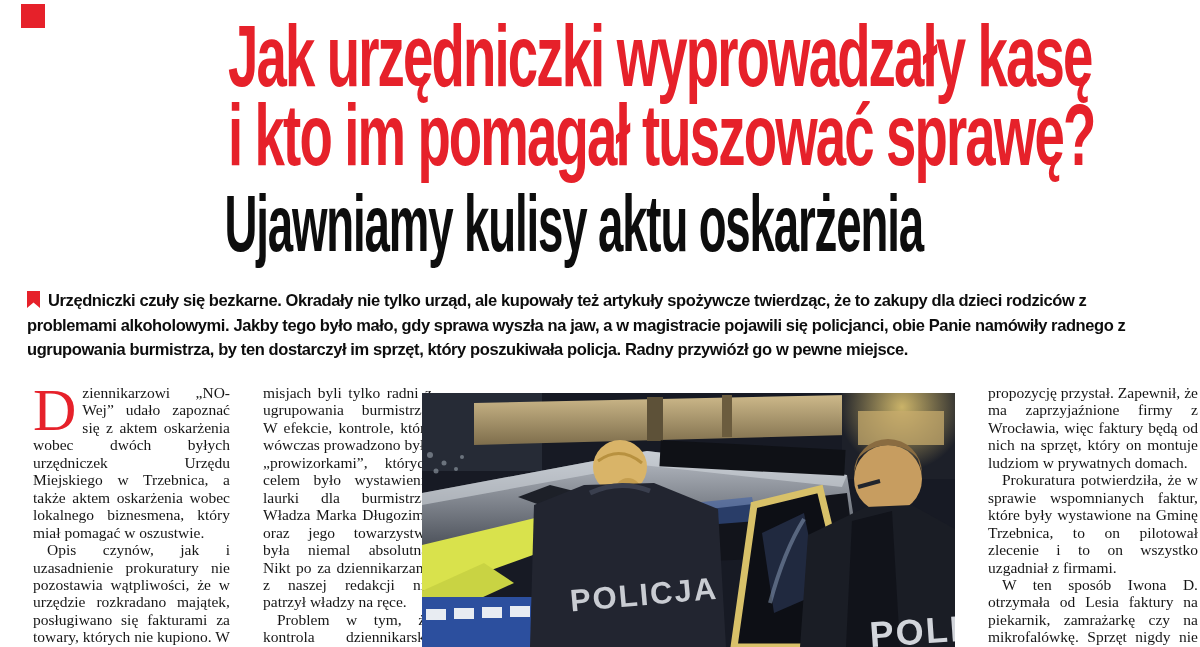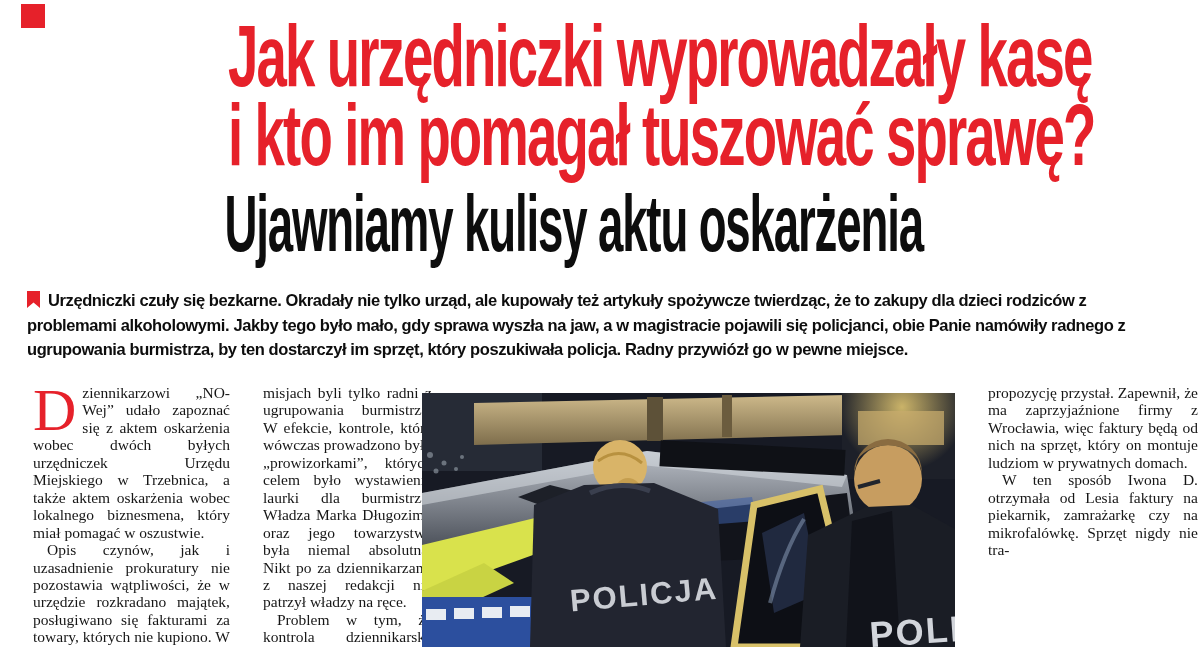--- a/index.html
+++ b/index.html
@@ -137,14 +137,15 @@
     <path d="M432,80 a34,34 0 0 1 68,0 l-4,-14 a34,26 0 0 0 -60,0 z" fill="#8a6c41"></path>
     <line x1="436" y1="94" x2="458" y2="88" stroke="#20242c" stroke-width="4"></line>
     <polygon points="386,142 444,114 490,112 533,136 533,254 378,254" fill="#1a1d25"></polygon>
     <polygon points="430,128 470,118 478,254 424,254" fill="#11131a"></polygon>
     <text x="448" y="252" font-family="Liberation Sans, sans-serif" font-weight="bold" font-size="36" fill="#d2d5db" transform="rotate(-4 480 245)" letter-spacing="2">POLICJA</text>
   </svg>
 </div>
 
 <div class="col" id="col4">
   <p>propozycję przystał. Zapewnił, że ma zaprzyjaźnione firmy z Wrocławia, więc faktury będą od nich na sprzęt, który on montuje ludziom w prywatnych domach.</p>
+  <p class="indent">Prokuratura potwierdziła, że w sprawie wspomnianych faktur, które były wystawione na Gminę Trzebnica, to on pilotował zlecenie i to on wszystko uzgadniał z firmami.</p>
   <p class="indent">W ten sposób Iwona D. otrzymała od Lesia faktury na piekarnik, zamrażarkę czy na mikrofalówkę. Sprzęt nigdy nie tra-</p>
 </div>
 
 </body></html>

